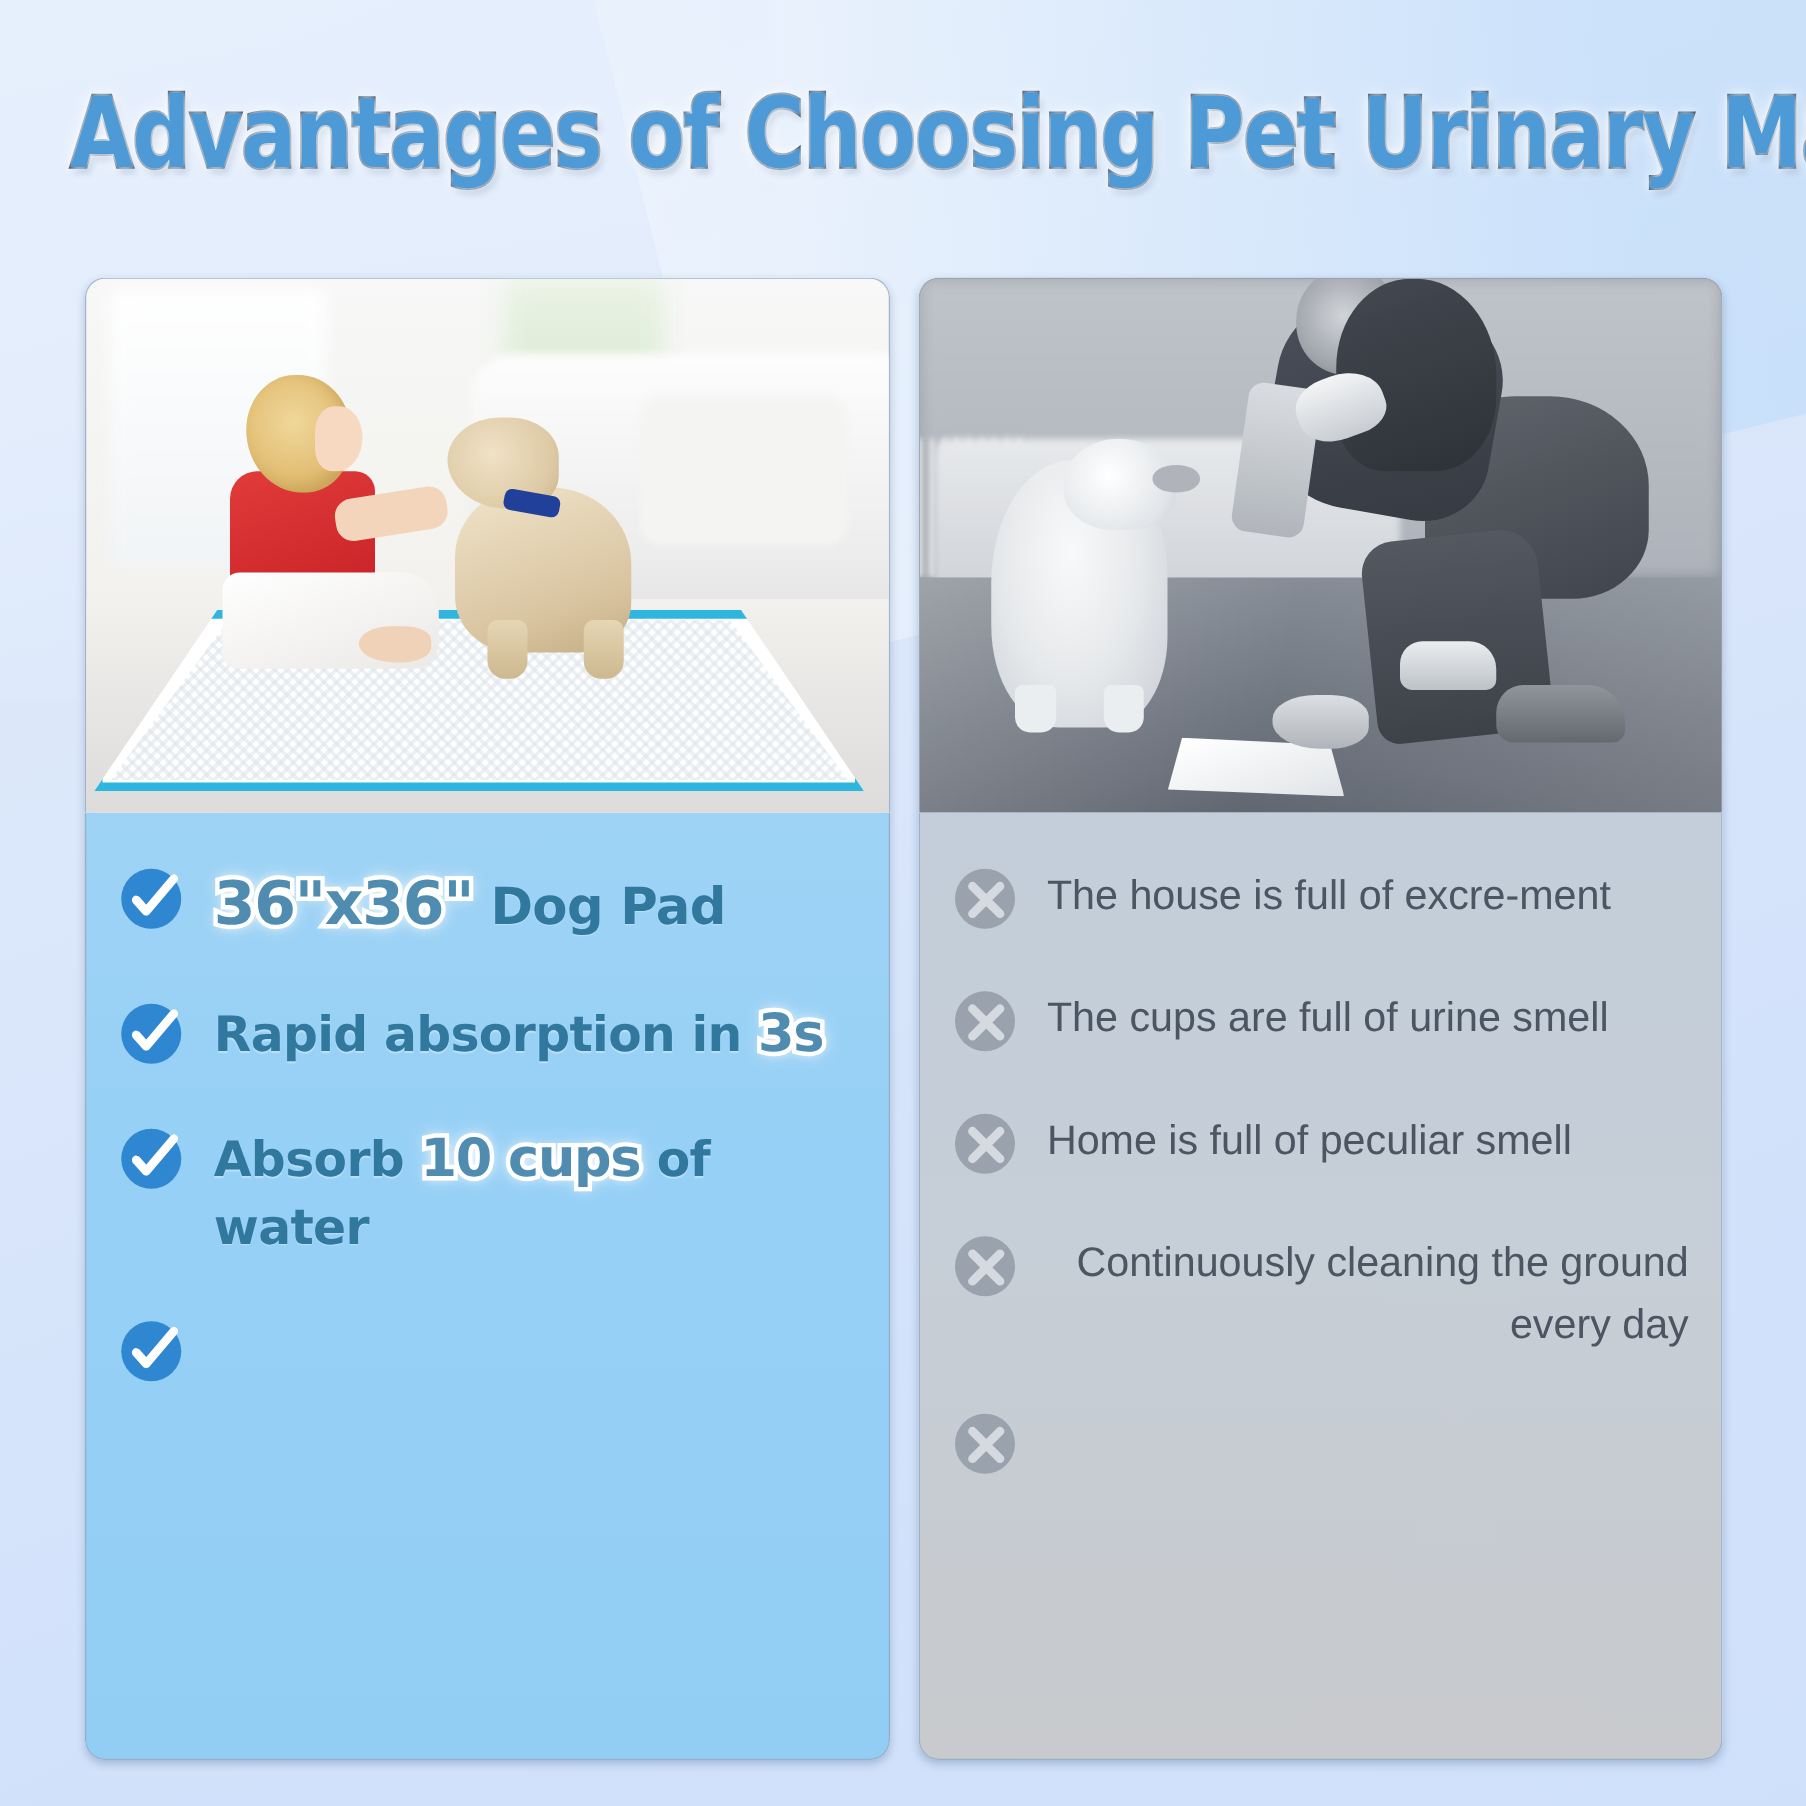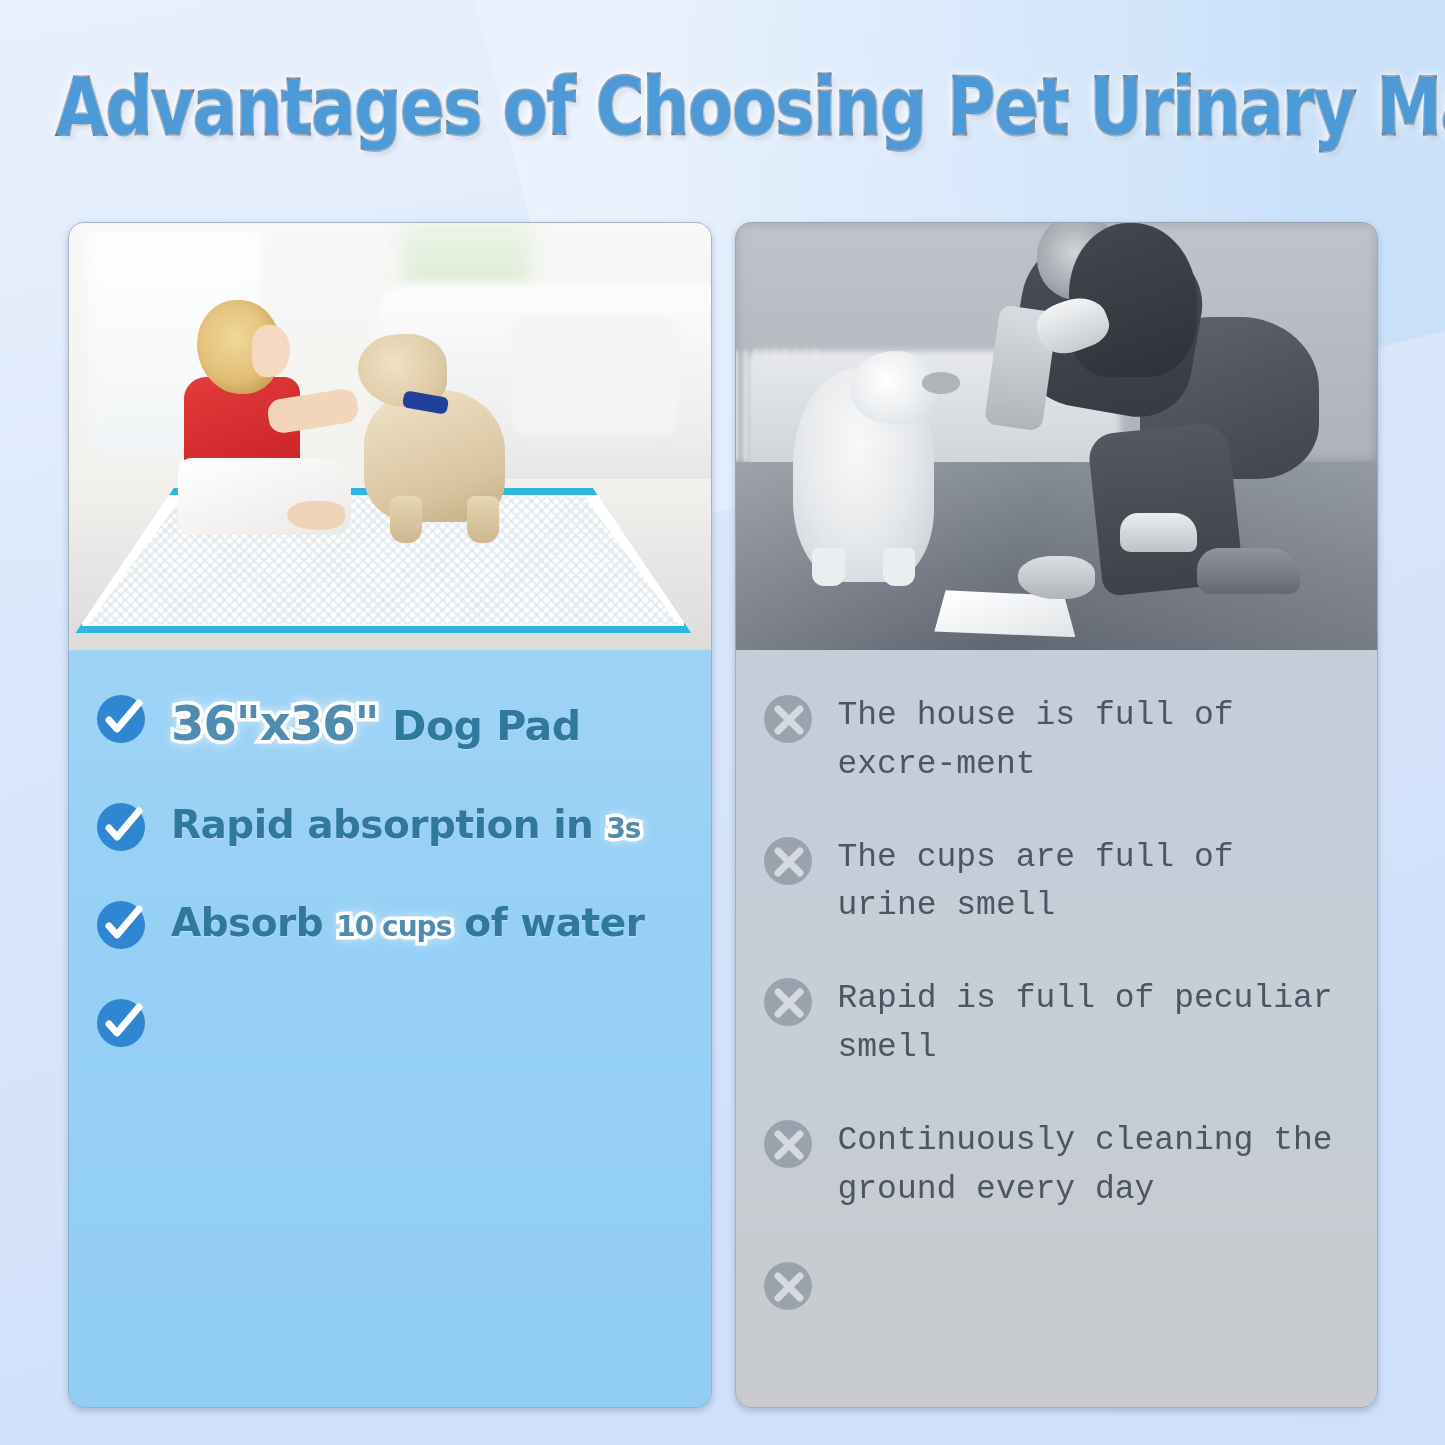--- a/index.html
+++ b/index.html
@@ -333,34 +333,35 @@
     font-weight: bold;
     line-height: 1.38;
     color: #31789f;
     letter-spacing: -0.5px;
     padding-top: 2px;
     text-shadow: 0 1px 1px rgba(255,255,255,0.35);
   }
   .row-pro .txt .hl {
     font-family: "DejaVu Sans", sans-serif;
     font-weight: bold;
-    font-size: 28px;
+    font-size: 42px;
     color: #4f8cb0;
     -webkit-text-stroke: 7px #ffffff;
     paint-order: stroke fill;
     text-shadow: 0 0 9px #ffffff, 0 0 16px rgba(255,255,255,0.95);
     letter-spacing: -1px;
   }
 
   .row-con .txt {
-    font-family: Liberation Mono, monospace;
+    font-family: Liberation Sans, sans-serif;
     font-size: 33px;
     line-height: 1.48;
     color: #4c5562;
     padding-top: 4px;
+    text-align: right;
   }
 
   
   .row-pro.first .txt { font-size: 41px; }
   .row-pro.first .txt .hl { font-size: 48px; }
 </style>
 </head>
 <body>
 
 <div id="poster">
@@ -491,21 +492,21 @@
           <span class="txt">The cups are full of urine smell</span>
         </div>
 
         <div class="row row-con">
           <span class="badge">
             <svg viewBox="0 0 54 54">
                 <circle cx="26" cy="27" r="24" fill="#9aa3ad"></circle>
                 <path d="M16 17 L38 39 M38 17 L16 39" stroke="#d4dae0" stroke-width="7" stroke-linecap="round"></path>
               </svg>
           </span>
-          <span class="txt">Rapid is full of peculiar smell</span>
+          <span class="txt">Home is full of peculiar smell</span>
         </div>
 
         <div class="row row-con">
           <span class="badge">
             <svg viewBox="0 0 54 54">
                 <circle cx="26" cy="27" r="24" fill="#9aa3ad"></circle>
                 <path d="M16 17 L38 39 M38 17 L16 39" stroke="#d4dae0" stroke-width="7" stroke-linecap="round"></path>
               </svg>
           </span>
           <span class="txt">Continuously cleaning the ground every day</span>

